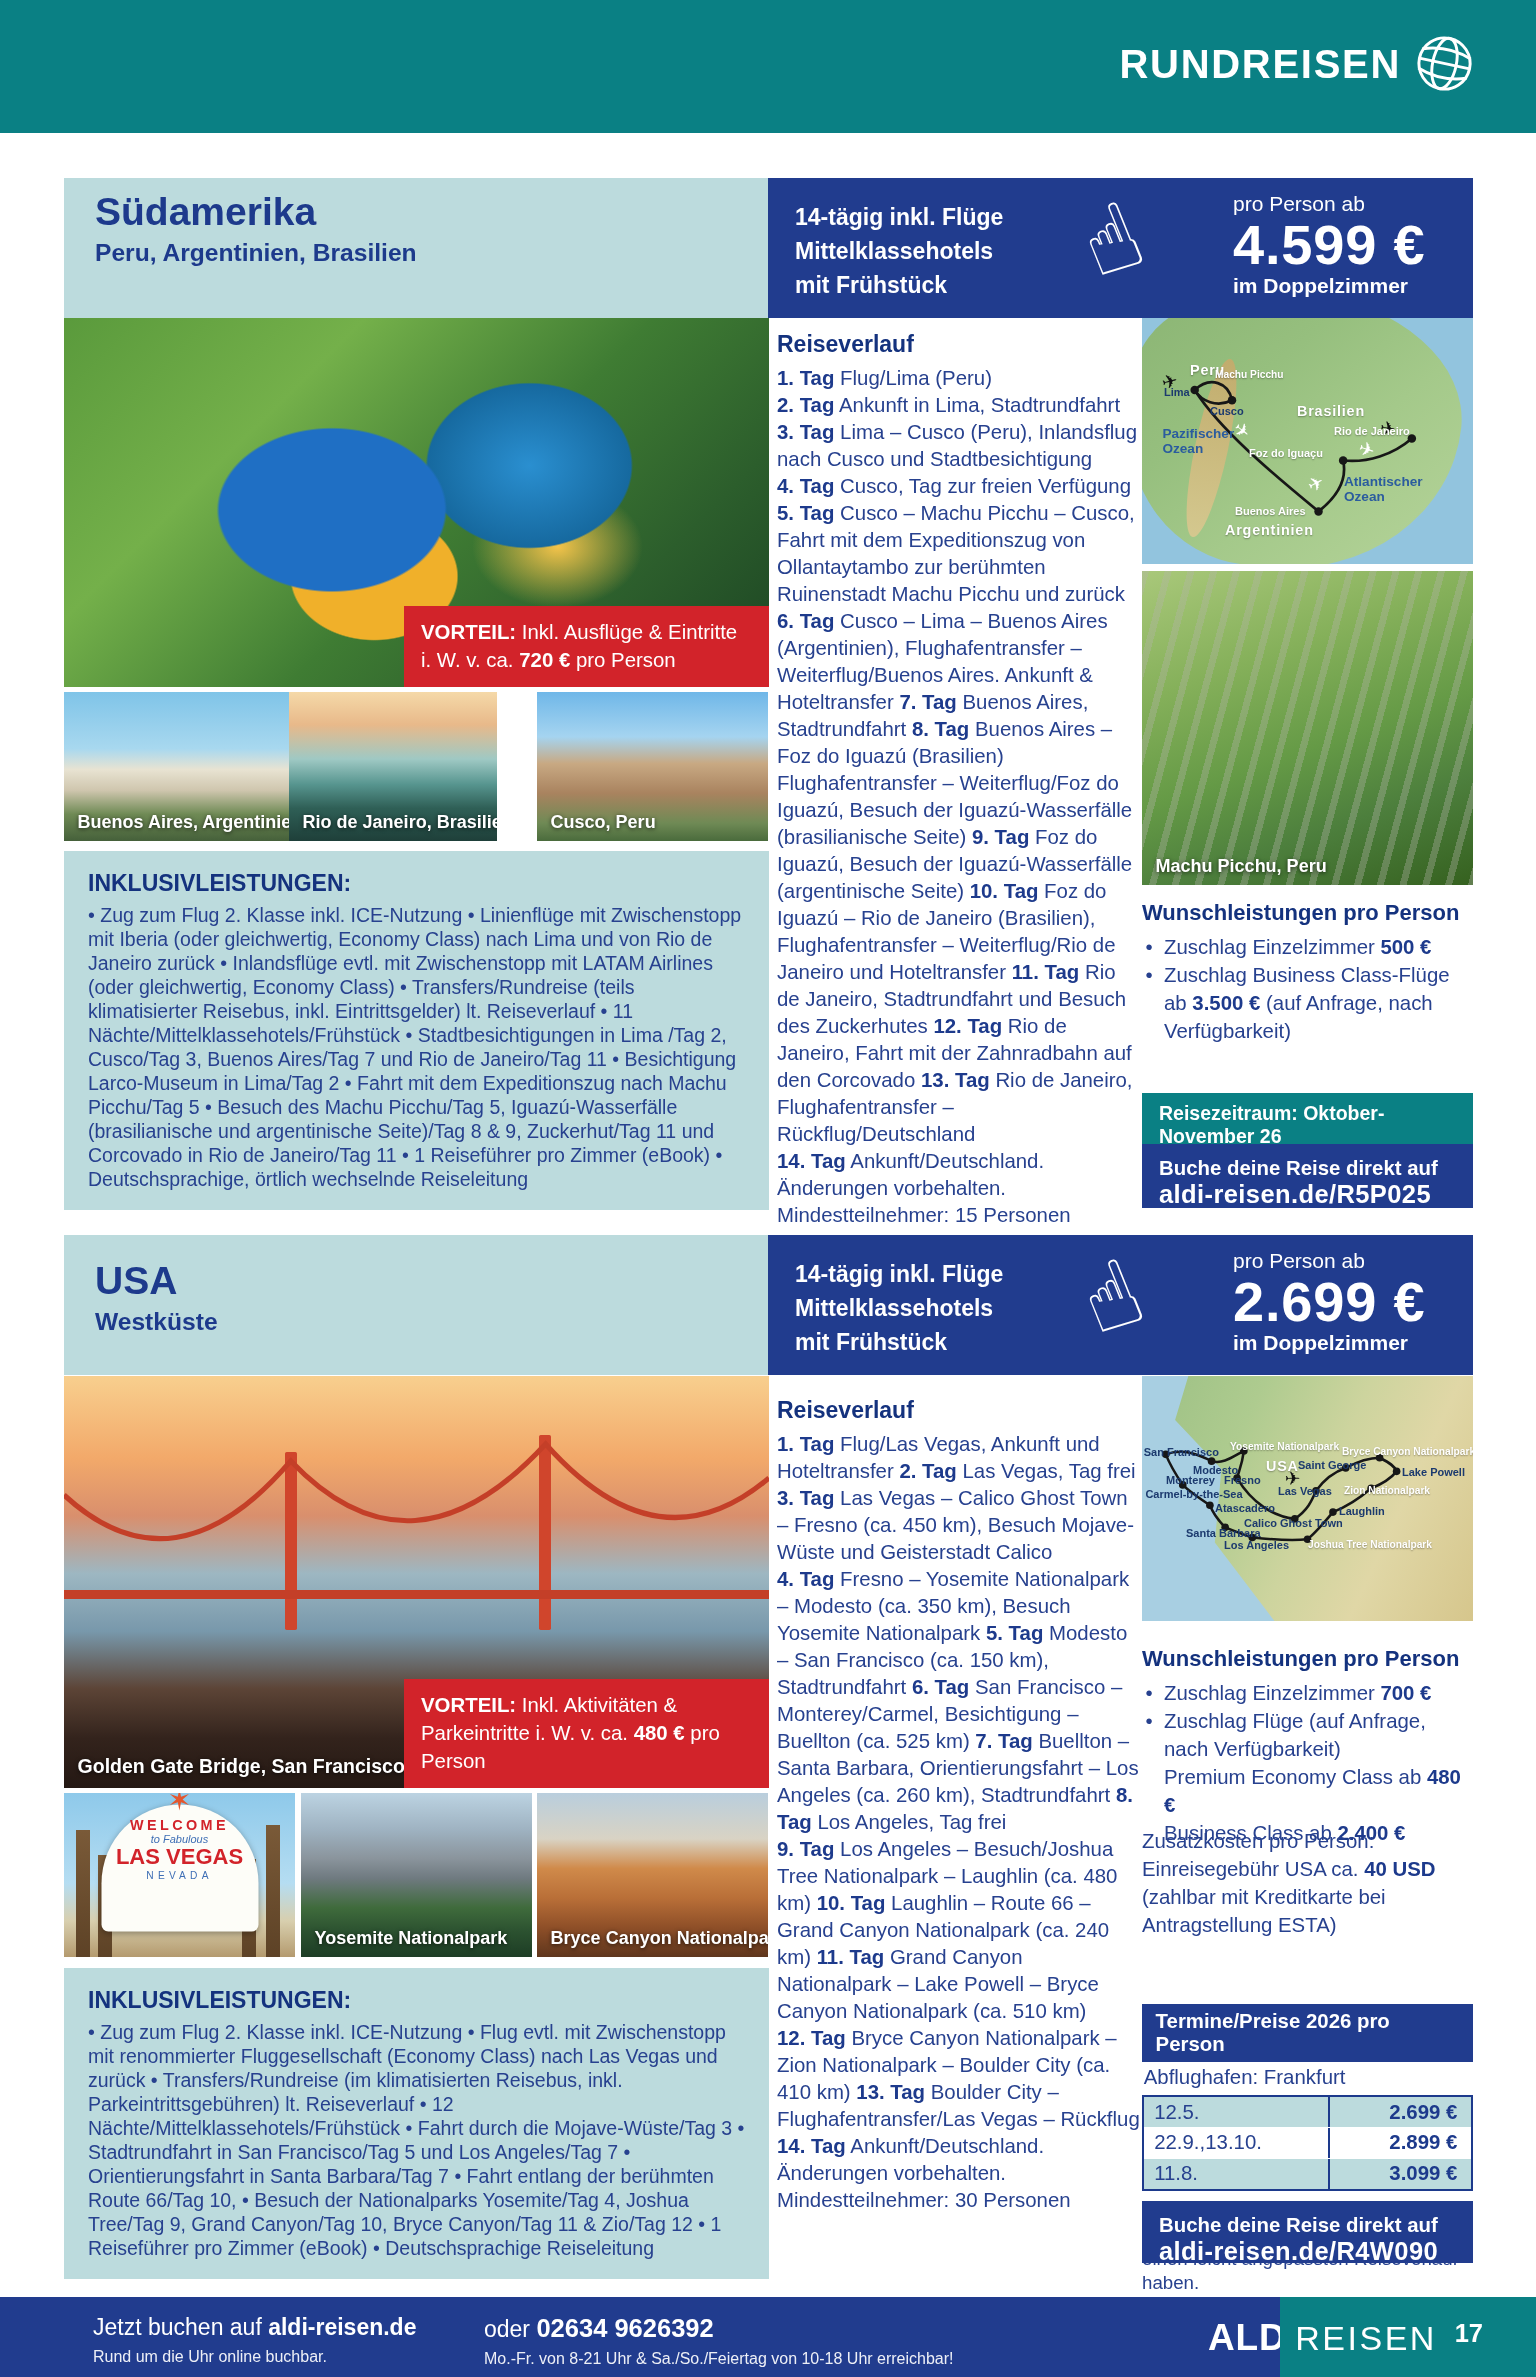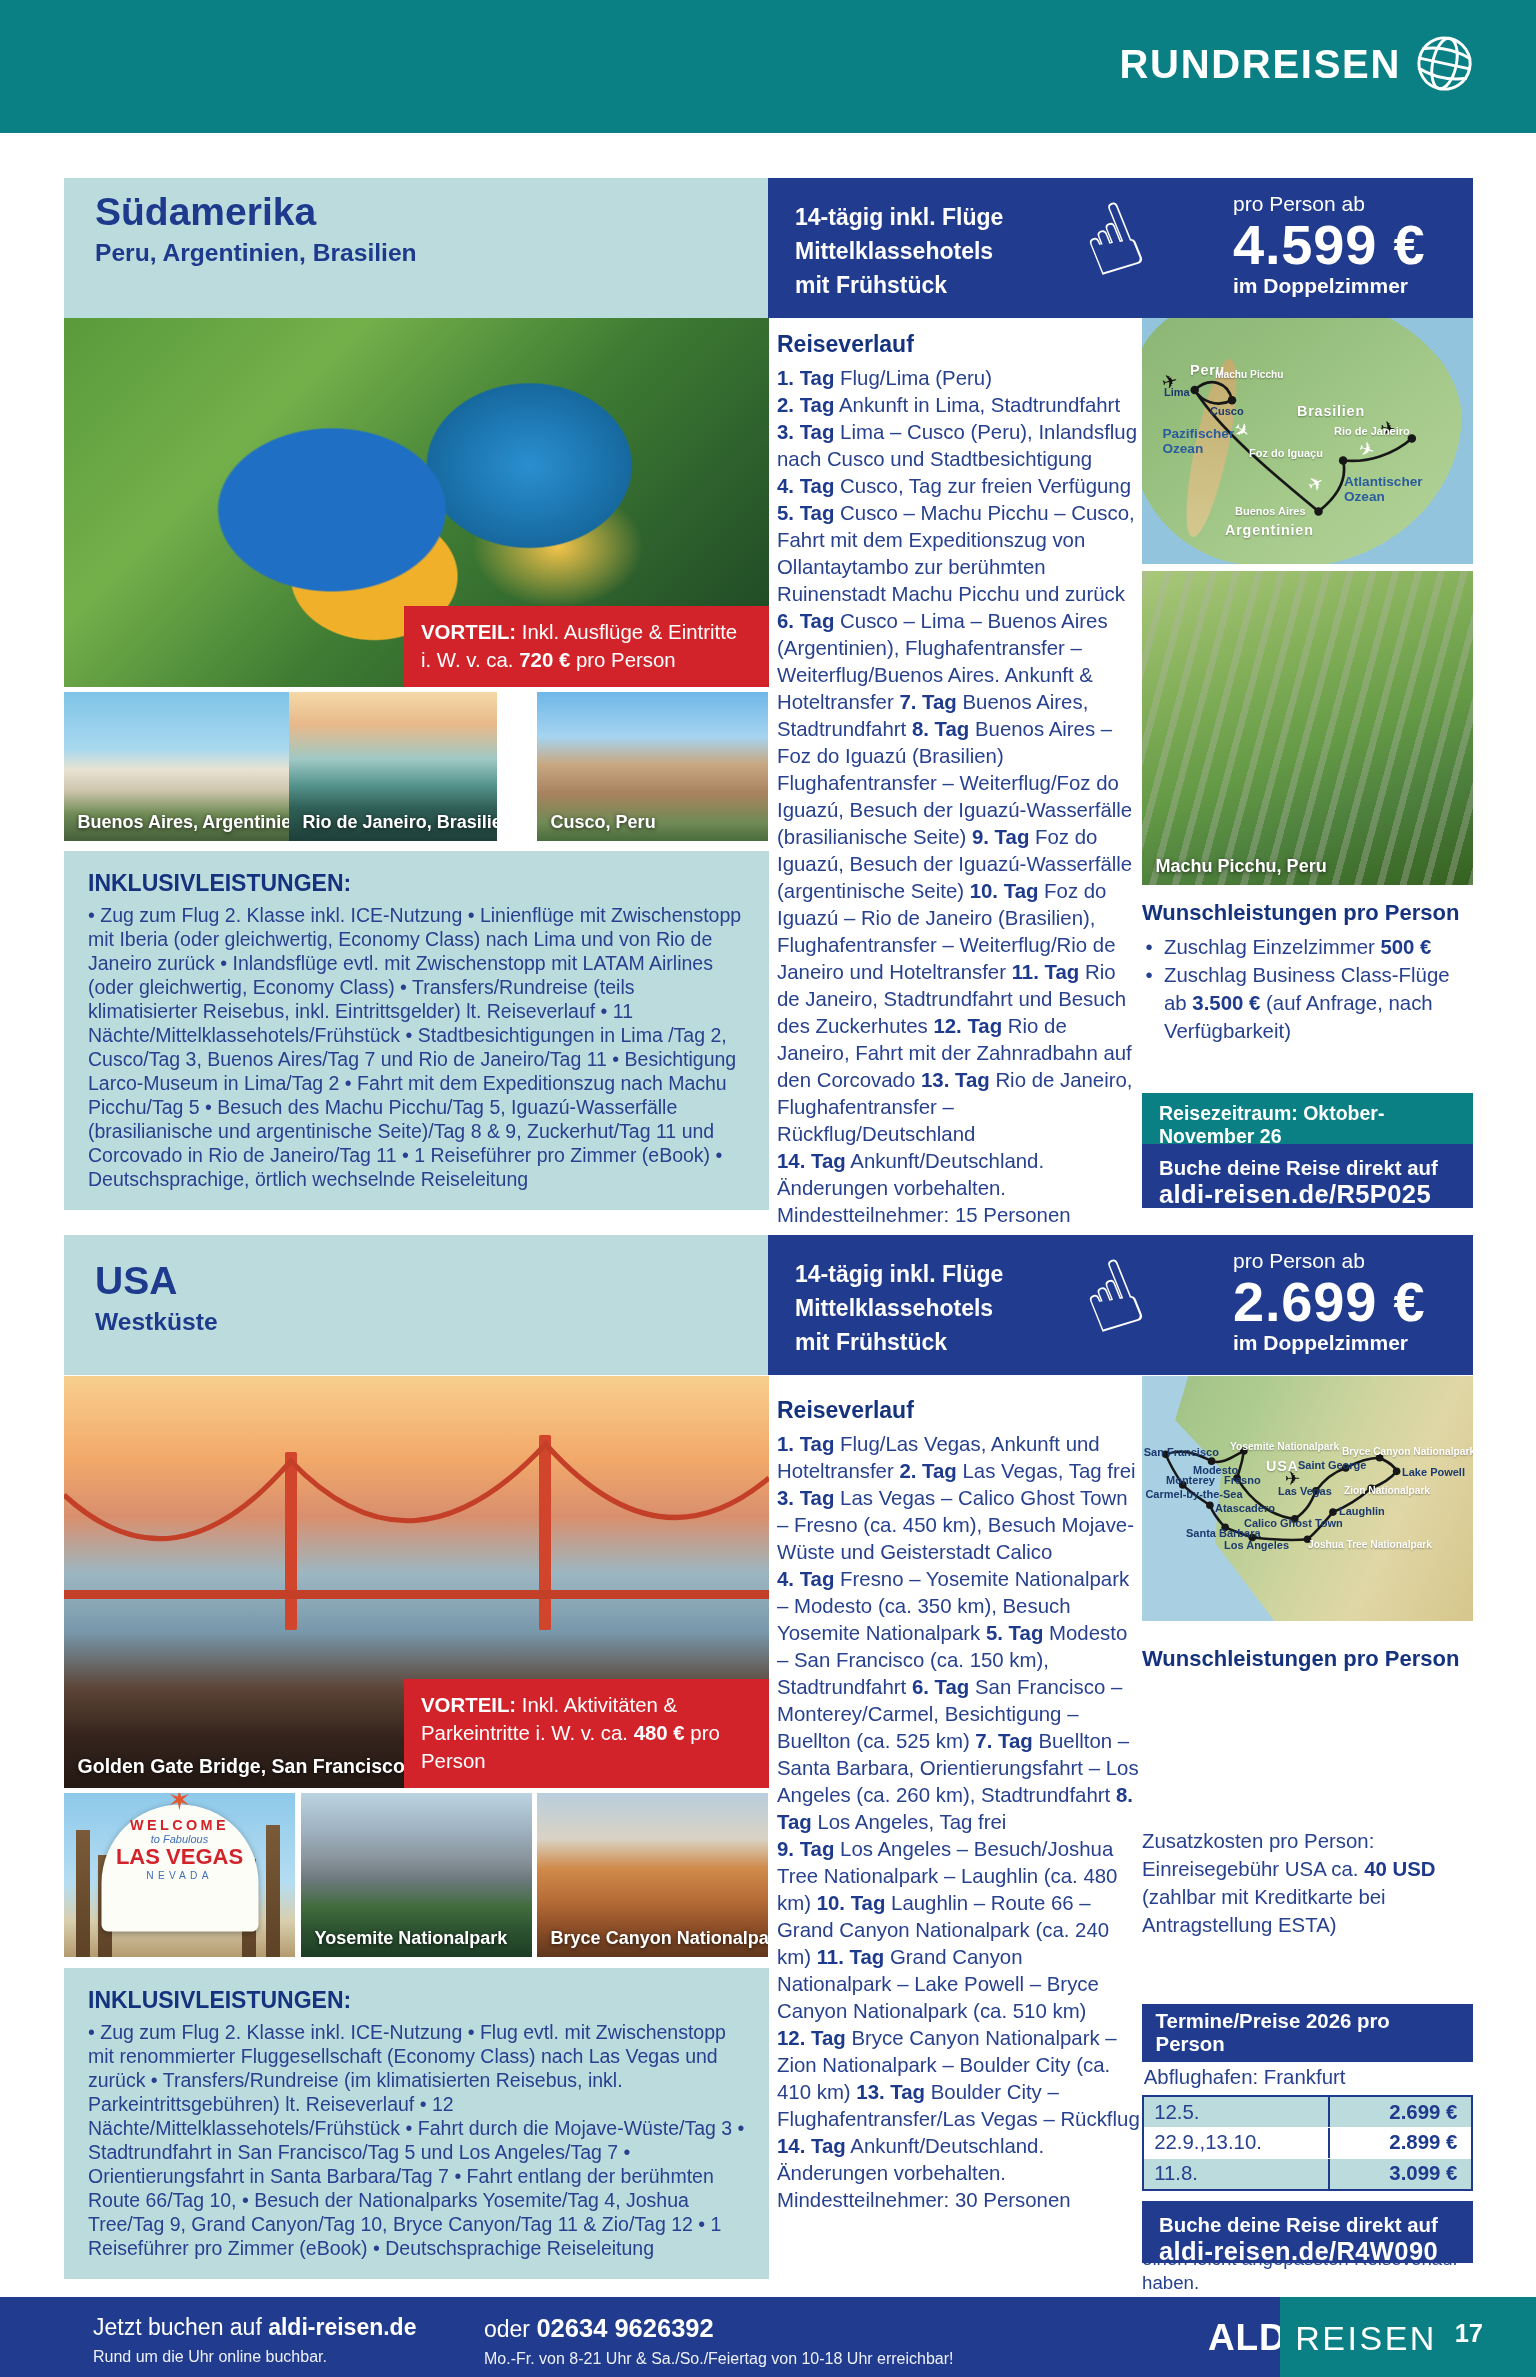--- a/index.html
+++ b/index.html
@@ -335,20 +335,24 @@
   <span class="lbl" style="left:44px;top:151px;">Santa Barbara</span>
   <span class="lbl" style="left:82px;top:163px;">Los Angeles</span>
   <span class="lbl w" style="left:166px;top:163px;font-size:10.2px;">Joshua Tree Nationalpark</span>
   <span class="lbl w" style="left:88px;top:65px;font-size:10.2px;">Yosemite Nationalpark</span>
   <span class="lbl w" style="left:200px;top:70px;font-size:10.2px;">Bryce Canyon Nationalpark</span>
   <span class="lbl w" style="left:202px;top:109px;font-size:10.2px;">Zion Nationalpark</span>
 </div>
 
 <div class="abs" style="left:1142px;top:1646px;width:331px;">
   <p class="wunsch-title">Wunschleistungen pro Person</p>
+  <ul class="wunsch">
+    <li>Zuschlag Einzelzimmer <b>700 €</b></li>
+    <li>Zuschlag Flüge (auf Anfrage, nach Verfügbarkeit)<br>Premium Economy Class ab <b>480 €</b><br>Business Class ab <b>2.400 €</b></li>
+  </ul>
 </div>
 
 <div class="abs zusatz" style="left:1142px;top:1827px;width:331px;">Zusatzkosten pro Person: Einreisegebühr USA ca. <b>40 USD</b> (zahlbar mit Kreditkarte bei Antragstellung ESTA)</div>
 
 <div class="abs" style="left:1142px;top:2004px;width:331px;">
   <div class="tbl-title">Termine/Preise 2026 pro Person</div>
   <div class="tbl-sub">Abflughafen: Frankfurt</div>
   <div class="tbl-rows">
     <div class="trow r-lt">
       <span class="d">12.5.</span>

